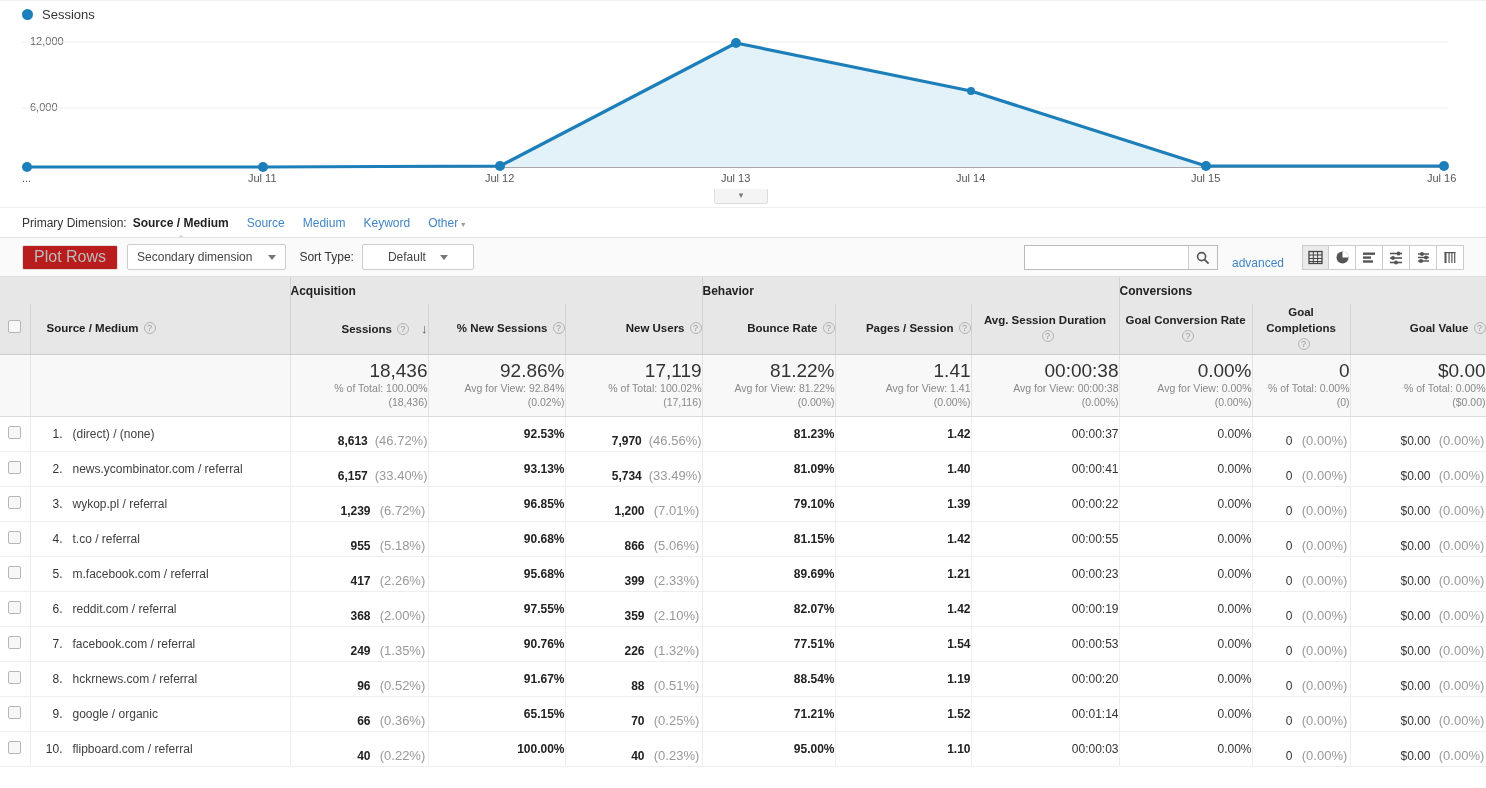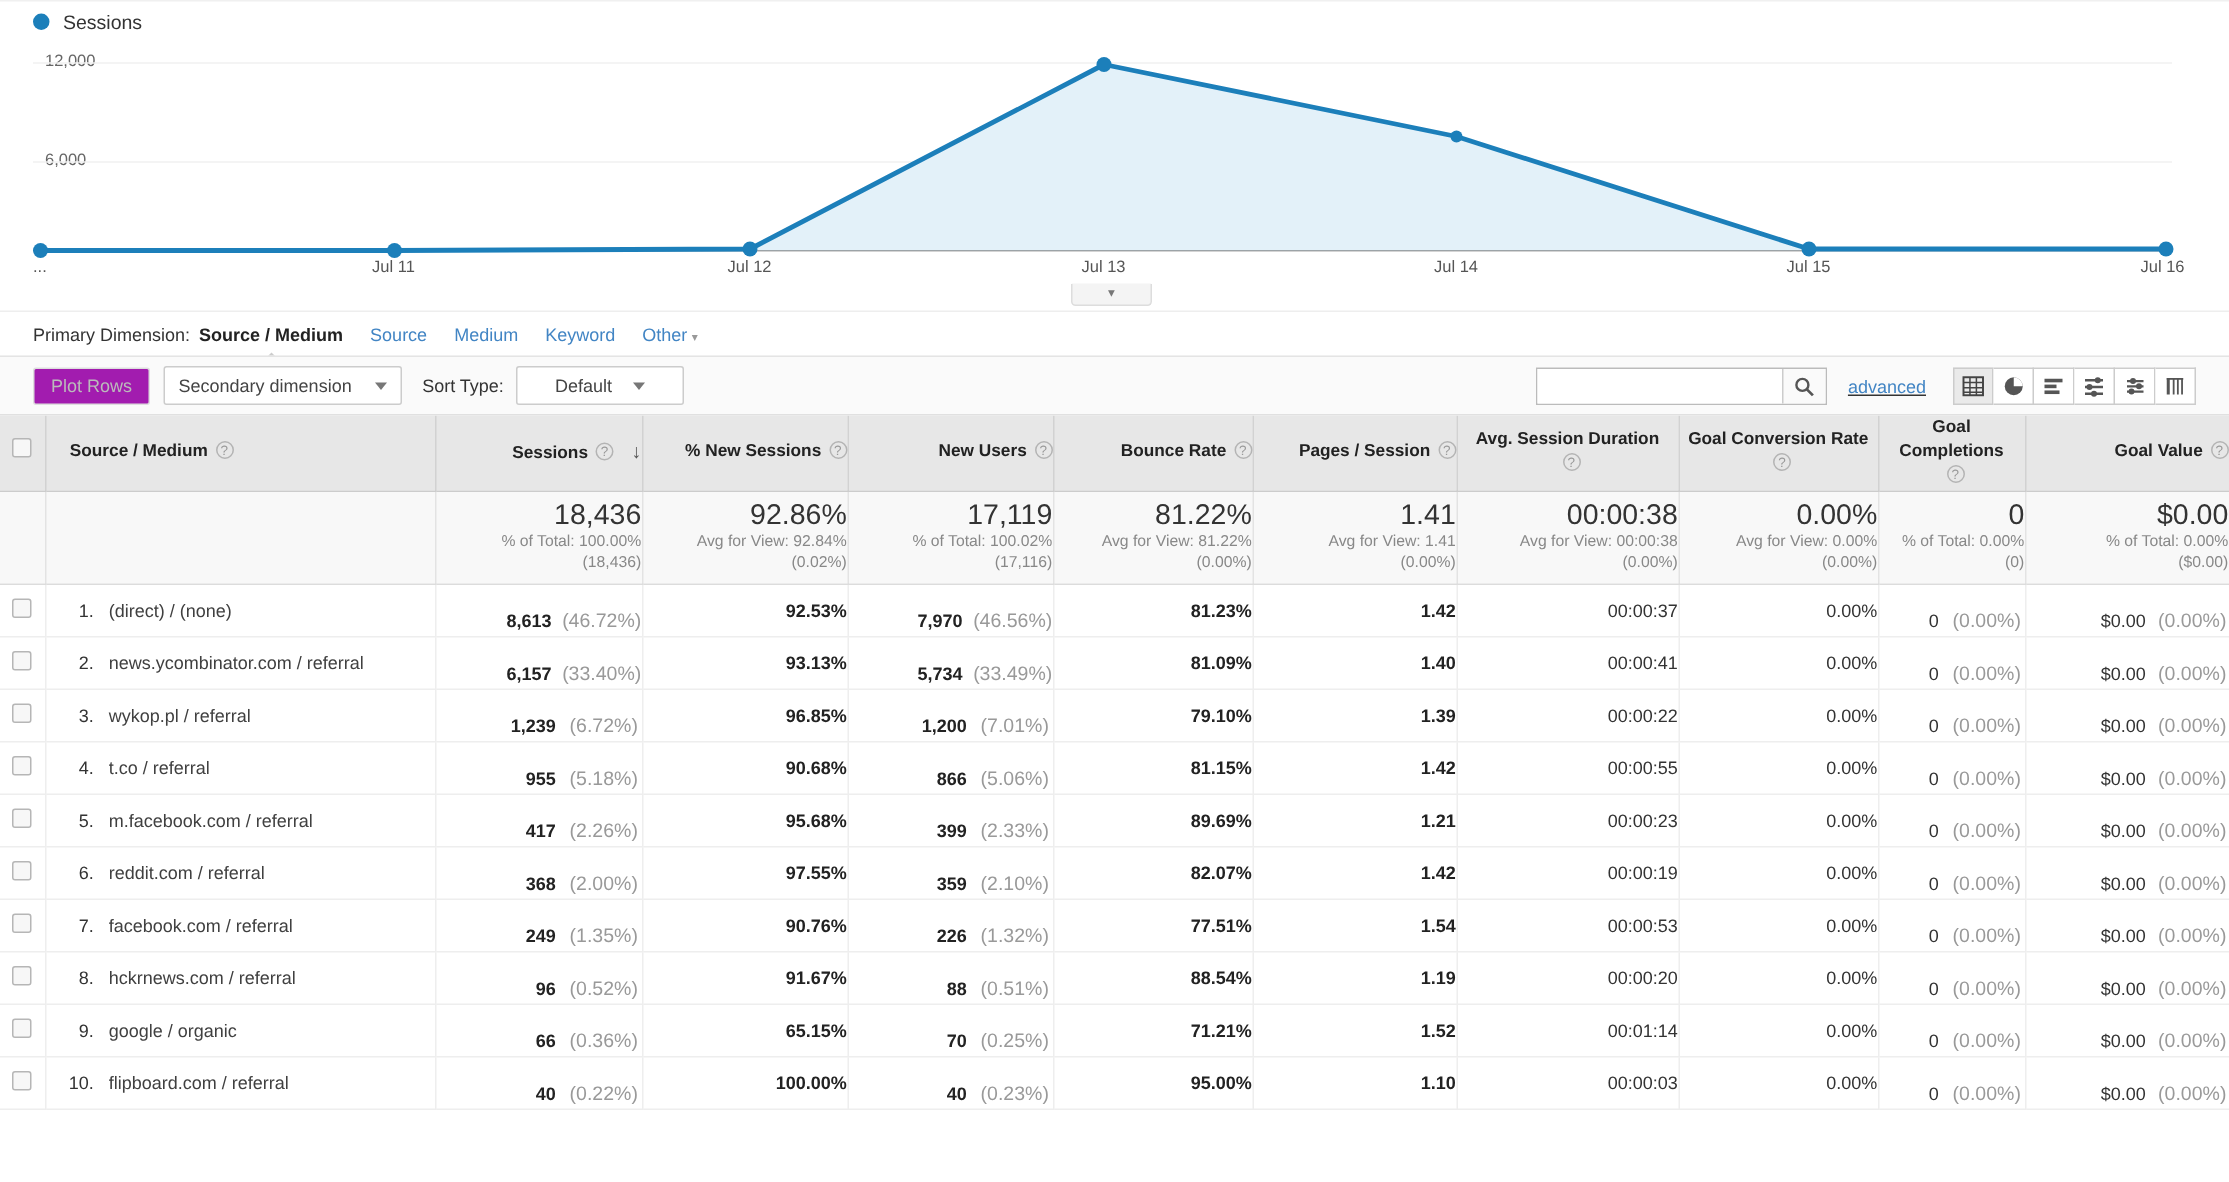--- a/index.html
+++ b/index.html
@@ -46,37 +46,37 @@
   .pd-other { color: #4285c4; margin-left: 18px; cursor: pointer; }
   .pd-other .arr { font-size: 8px; color: #999; margin-left: 3px; }
 
   
   .toolbar {
     position: relative; height: 40px; background: #fafafa;
     border-top: 1px solid #e4e4e4; border-bottom: 1px solid #e0e0e0;
     display: flex; align-items: center; padding-left: 22px;
   }
   .btn-plot {
-    height: 25px; padding: 0 11px; font-size: 12px; color: #bbb;
-    background: #a21caf; border: 1px solid #dedede; border-radius: 2px;
+    height: 25px; padding: 0 11px; font-size: 16px; color: #bbb;
+    background: #b91c1c; border: 1px solid #dedede; border-radius: 2px;
     display: flex; align-items: center; cursor: default;
   }
   .btn-sec {
     height: 26px; margin-left: 9px; padding: 0 9px; font-size: 12px; color: #444;
     background: #fff; border: 1px solid #ccc; border-radius: 2px;
     display: flex; align-items: center; gap: 16px; cursor: pointer;
   }
   .sel-caret { width:0;height:0;border-left:4px solid transparent;border-right:4px solid transparent;border-top:5px solid #777; }
   .sort-label { margin-left: 13px; font-size: 12px; color: #333; }
   .btn-default {
     height: 26px; margin-left: 8px; padding: 0 25px; font-size: 12px; color: #444;
     background: #fff; border: 1px solid #ccc; border-radius: 2px;
     display: flex; align-items: center; gap: 14px; cursor: pointer;
   }
-  .toolbar-right { position: absolute; right: 22px; top: 7px; display: flex; align-items: center; text-decoration: underline; }
+  .toolbar-right { position: absolute; right: 22px; top: 7px; display: flex; align-items: flex-end; }
   .search-box { display: flex; height: 25px; border: 1px solid #bbb; background: #fff; }
   .search-input { width: 163px; border: none; outline: none; height: 23px; font-size: 12px; padding: 0 5px; font-family: "Liberation Sans", sans-serif; }
   .search-btn {
     width: 29px; height: 23px; border-left: 1px solid #ccc; background: #fafafa;
     display: flex; align-items: center; justify-content: center; cursor: pointer;
   }
   .adv-link { color: #4285c4; font-size: 12px; margin-left: 14px; cursor: pointer; }
   .view-icons { display: flex; margin-left: 18px; }
   .vi {
     width: 27px; height: 25px; border: 1px solid #ccc; border-left: none;
@@ -282,20 +282,26 @@
       <col style="width:137px">
     <col style="width:133px">
       <col style="width:136px">
       <col style="width:148px">
     <col style="width:133px">
       <col style="width:98px">
       <col style="width:136px">
   </colgroup>
 
   <tbody>
+      <tr class="grp-row">
+    <th class="blank" colspan="2"></th>
+    <th colspan="3">Acquisition</th>
+    <th colspan="3">Behavior</th>
+    <th colspan="3">Conversions</th>
+  </tr>
 
   <tr class="hdr-row">
     <th class="ck">
       <span class="ck-box"></span>
     </th>
     <th class="left">
       <span>Source / Medium</span><span class="q">?</span>
     </th>
     <th>
       <span>Sessions</span><span class="q">?</span><span class="sortarrow">↓</span>

